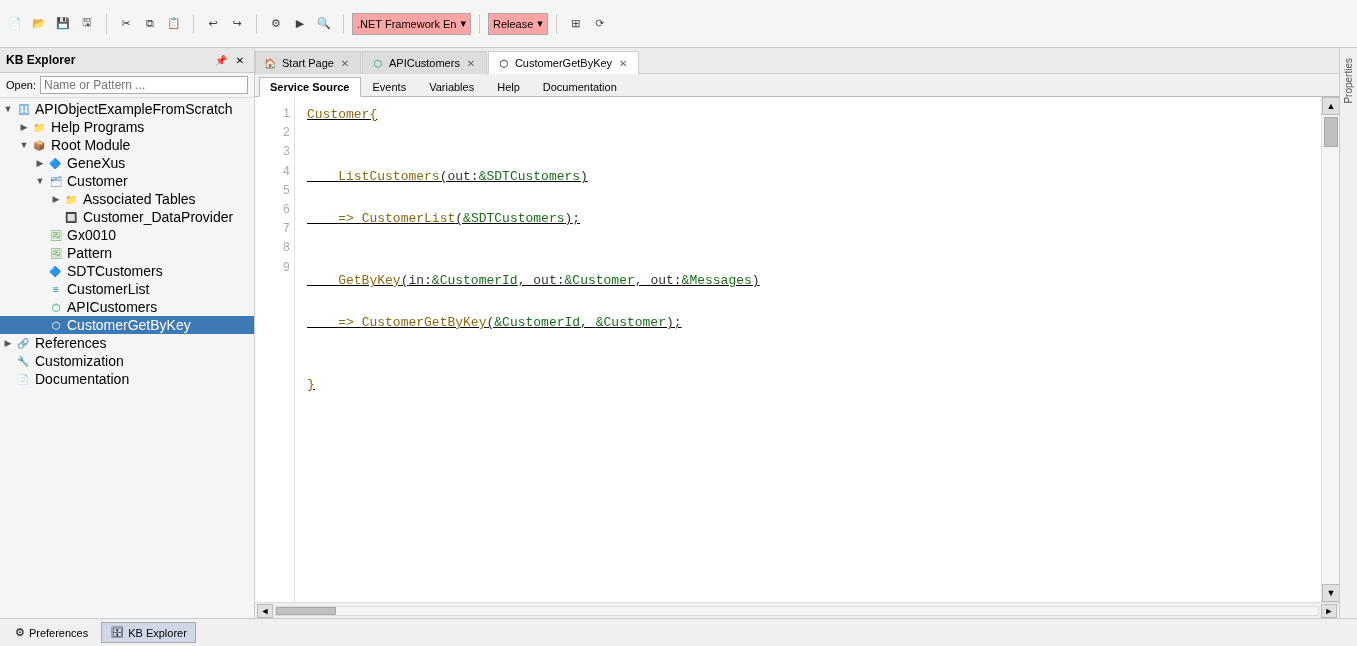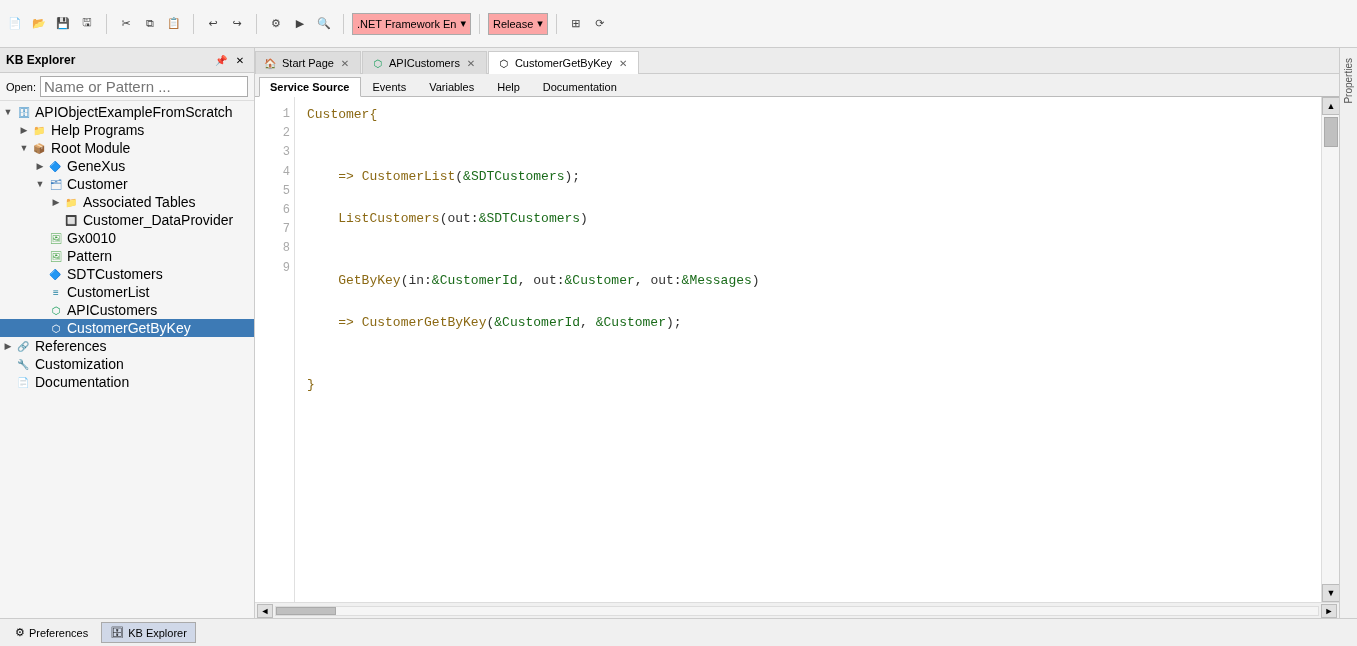--- a/index.html
+++ b/index.html
@@ -96,21 +96,21 @@
       align-items: center;
       padding: 3px 6px;
       border-bottom: 1px solid #ddd;
       gap: 4px;
       font-size: 11px;
     }
     .sidebar-open input {
       flex: 1;
       border: 1px solid #aaa;
       padding: 1px 3px;
-      font-size: 15px;
+      font-size: 12px;
       outline: none;
     }
     .sidebar-tree {
       flex: 1;
       overflow-y: auto;
       padding: 2px 0;
     }
     .tree-item {
       display: flex;
       align-items: center;
@@ -262,21 +262,21 @@
     }
     .code-content {
       flex: 1;
       padding: 8px 12px;
       font-family: 'Consolas', 'Courier New', monospace;
       font-size: 13px;
       line-height: 1.6;
       overflow: auto;
       white-space: pre;
     }
-    .code-line { display: block; }
+    .code-line { display: block; text-decoration: underline; }
     
     
     .c-keyword { color: #8B6914; } 
     .c-method { color: #8B6914; }
     .c-param-name { color: #333; }
     .c-var { color: #1a6b1a; } 
     .c-paren { color: #333; }
     .c-default { color: #333; }
     .c-brace { color: #8B6914; }
 
@@ -586,22 +586,22 @@
         <div>3</div>
         <div>4</div>
         <div>5</div>
         <div>6</div>
         <div>7</div>
         <div>8</div>
         <div>9</div>
       </div>
       <div class="code-content"><span class="code-line"><span class="c-keyword">Customer</span><span class="c-brace">{</span></span>
 <span class="code-line"></span>
+<span class="code-line">    <span class="c-method">ListCustomers</span><span class="c-paren">(</span><span class="c-param-name">out:</span><span class="c-var">&amp;SDTCustomers</span><span class="c-paren">)</span></span>
 <span class="code-line">    <span class="c-keyword">=&gt;</span> <span class="c-method">CustomerList</span><span class="c-paren">(</span><span class="c-var">&amp;SDTCustomers</span><span class="c-paren">)</span><span class="c-default">;</span></span>
-<span class="code-line">    <span class="c-method">ListCustomers</span><span class="c-paren">(</span><span class="c-param-name">out:</span><span class="c-var">&amp;SDTCustomers</span><span class="c-paren">)</span></span>
 <span class="code-line"></span>
 <span class="code-line">    <span class="c-method">GetByKey</span><span class="c-paren">(</span><span class="c-param-name">in:</span><span class="c-var">&amp;CustomerId</span><span class="c-default">,</span> <span class="c-param-name">out:</span><span class="c-var">&amp;Customer</span><span class="c-default">,</span> <span class="c-param-name">out:</span><span class="c-var">&amp;Messages</span><span class="c-paren">)</span></span>
 <span class="code-line">    <span class="c-keyword">=&gt;</span> <span class="c-method">CustomerGetByKey</span><span class="c-paren">(</span><span class="c-var">&amp;CustomerId</span><span class="c-default">,</span> <span class="c-var">&amp;Customer</span><span class="c-paren">)</span><span class="c-default">;</span></span>
 <span class="code-line"></span>
 <span class="code-line"><span class="c-brace">}</span></span></div>
 
       <div class="right-scrollbar">
         <div class="scroll-btn">▲</div>
         <div class="scroll-track">
           <div class="scroll-thumb"></div>

